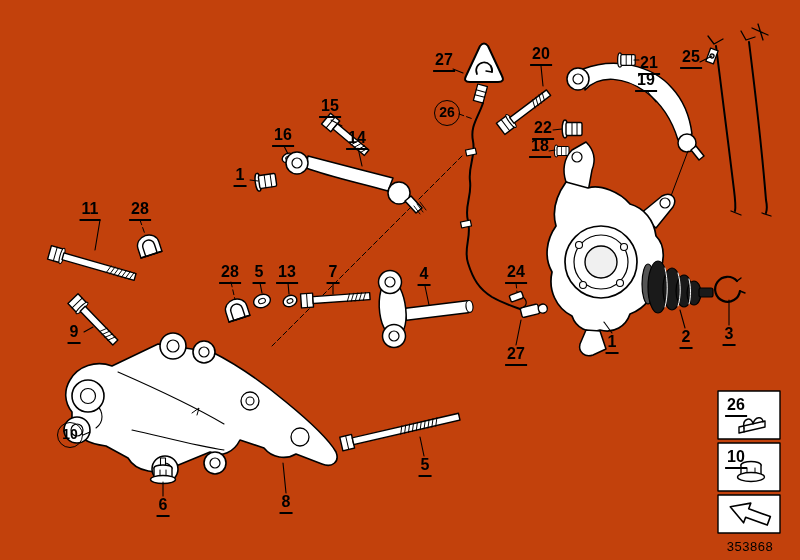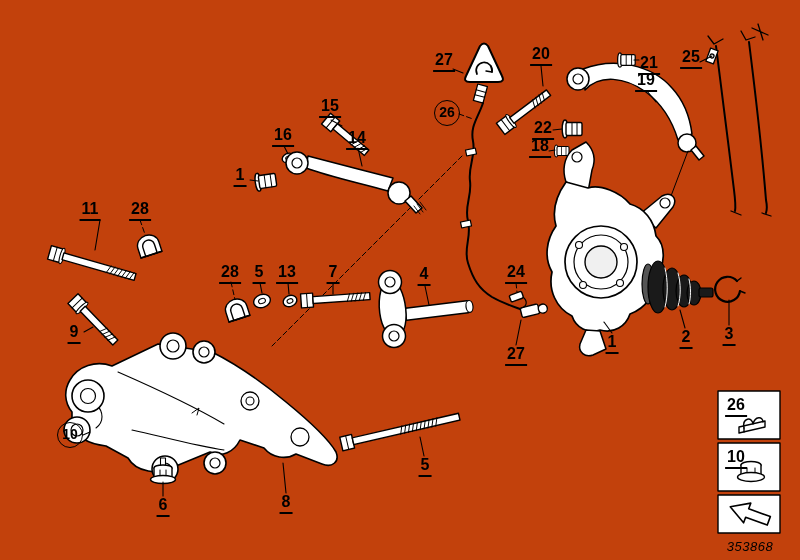--- a/index.html
+++ b/index.html
@@ -13,21 +13,21 @@
     border-bottom:2px solid #000;padding:0 2px 1px;cursor:pointer;
     background:transparent;white-space:nowrap;
   }
   .callout.circle{
     transform:translate(-50%,-50%);
     width:26px;height:26px;border:1.8px solid #000;border-radius:50%;
     padding:0;text-align:center;line-height:23px;font-size:14px;
   }
   #part-number{
     position:absolute;left:712px;top:539px;width:76px;text-align:center;
-    font-size:13px;letter-spacing:.5px;font-style:italic;
+    font-size:13px;letter-spacing:.5px;
   }
 </style>
 </head>
 <body>
 
 <div id="stage">
 
 <svg id="lineart" width="800" height="560" viewBox="0 0 800 560" fill="none" stroke="#000" stroke-linecap="round" stroke-linejoin="round">
 
   <g stroke-width="1" stroke-dasharray="5 3">

